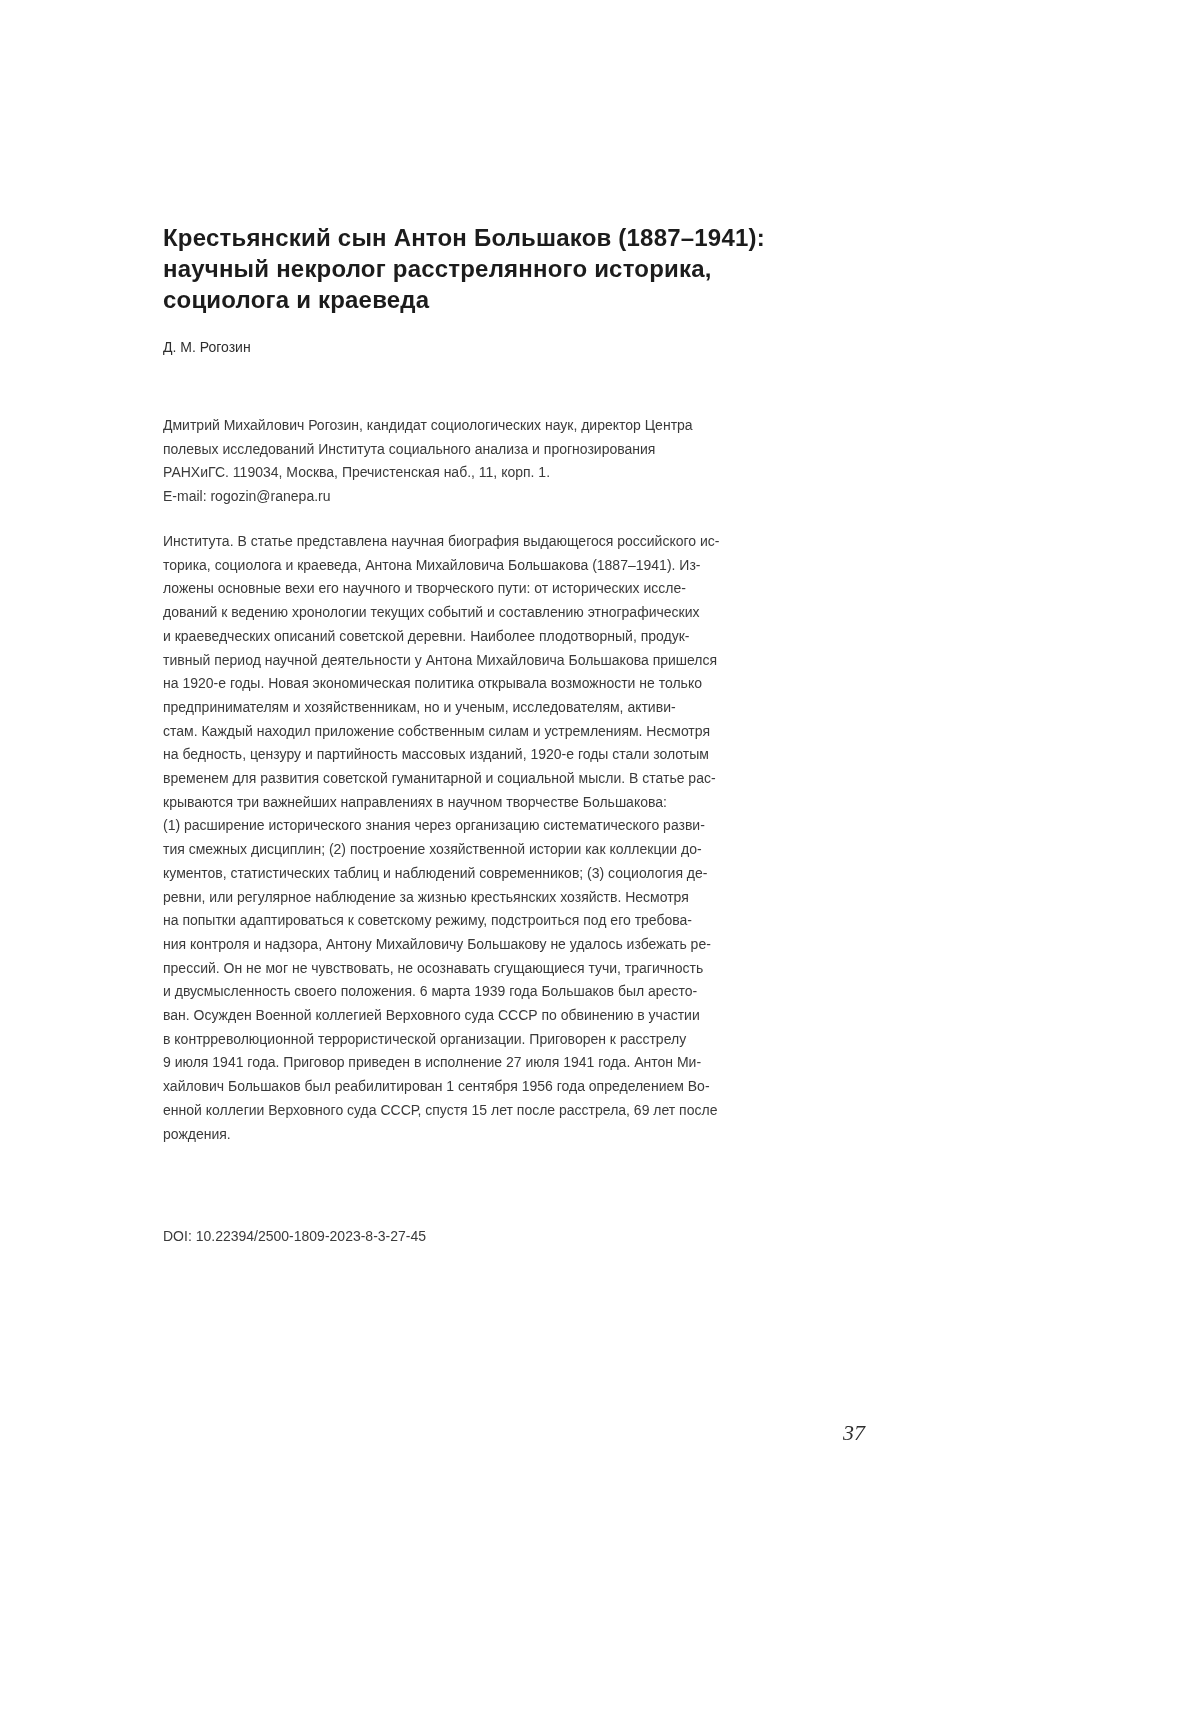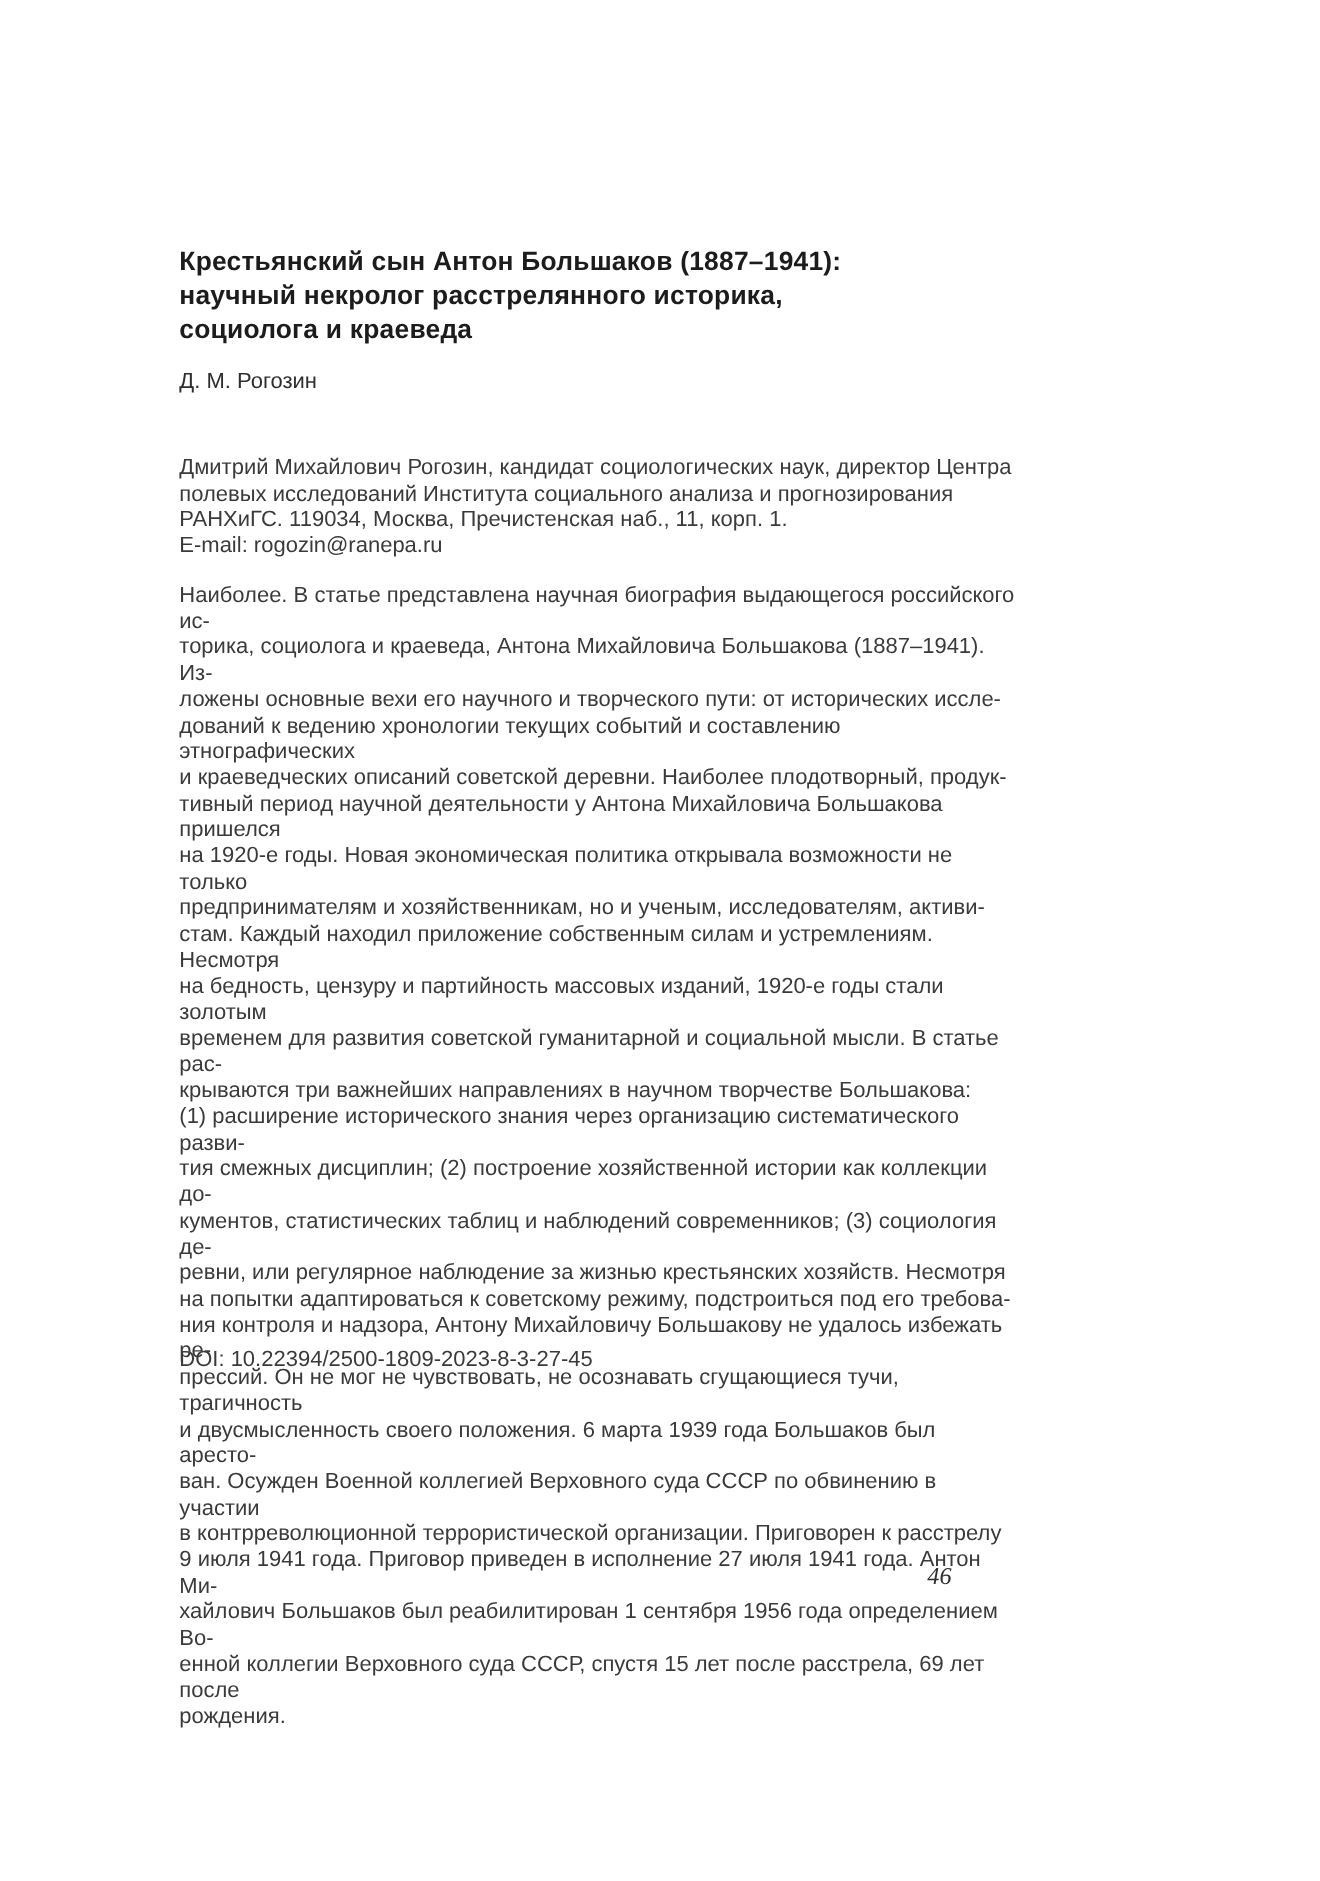--- a/index.html
+++ b/index.html
@@ -33,21 +33,21 @@
   }
   .author-name {
     top: 336px;
     font-size: 19px;
     line-height: 24px;
     color: #2e2e2e;
     white-space: pre-line;
   }
   .block {
     margin: 0;
-    font-size: 20px;
+    font-size: 14px;
     line-height: 23.7px;
     white-space: pre-line;
   }
   .author-info { top: 414px; }
   .abstract    { top: 530px; }
   .keywords    { top: 1153px; }
   .doi         { top: 1225px; }
   .italic { }
   .page-number {
     position: absolute;
@@ -68,21 +68,21 @@
 научный некролог расстрелянного историка,
 социолога и краеведа</h1>
 
   <div class="col author-name block">Д. М. Рогозин</div>
 
   <p class="col block author-info"><span class="italic">Дмитрий Михайлович Рогозин,</span><span> кандидат социологических наук, директор Центра
 полевых исследований Института социального анализа и прогнозирования
 РАНХиГС. 119034, Москва, Пречистенская наб., 11, корп. 1.
 E-mail: rogozin@ranepa.ru</span></p>
 
-  <p class="col block abstract"><span class="italic">Наиболее.</span><span> В статье представлена научная биография выдающегося российского ис-
+  <p class="col block abstract"><span class="italic">Института.</span><span> В статье представлена научная биография выдающегося российского ис-
 торика, социолога и краеведа, Антона Михайловича Большакова (1887–1941). Из-
 ложены основные вехи его научного и творческого пути: от исторических иссле-
 дований к ведению хронологии текущих событий и составлению этнографических
 и краеведческих описаний советской деревни. Наиболее плодотворный, продук-
 тивный период научной деятельности у Антона Михайловича Большакова пришелся
 на 1920-е годы. Новая экономическая политика открывала возможности не только
 предпринимателям и хозяйственникам, но и ученым, исследователям, активи-
 стам. Каждый находил приложение собственным силам и устремлениям. Несмотря
 на бедность, цензуру и партийность массовых изданий, 1920-е годы стали золотым
 временем для развития советской гуманитарной и социальной мысли. В статье рас-
@@ -98,15 +98,15 @@
 ван. Осужден Военной коллегией Верховного суда СССР по обвинению в участии
 в контрреволюционной террористической организации. Приговорен к расстрелу
 9 июля 1941 года. Приговор приведен в исполнение 27 июля 1941 года. Антон Ми-
 хайлович Большаков был реабилитирован 1 сентября 1956 года определением Во-
 енной коллегии Верховного суда СССР, спустя 15 лет после расстрела, 69 лет после
 рождения.</span></p>
 
 
   <p class="col block doi">DOI: 10.22394/2500-1809-2023-8-3-27-45</p>
 
-  <div class="page-number">46</div>
+  <div class="page-number">37</div>
 
 </div>
 
 </body></html>

